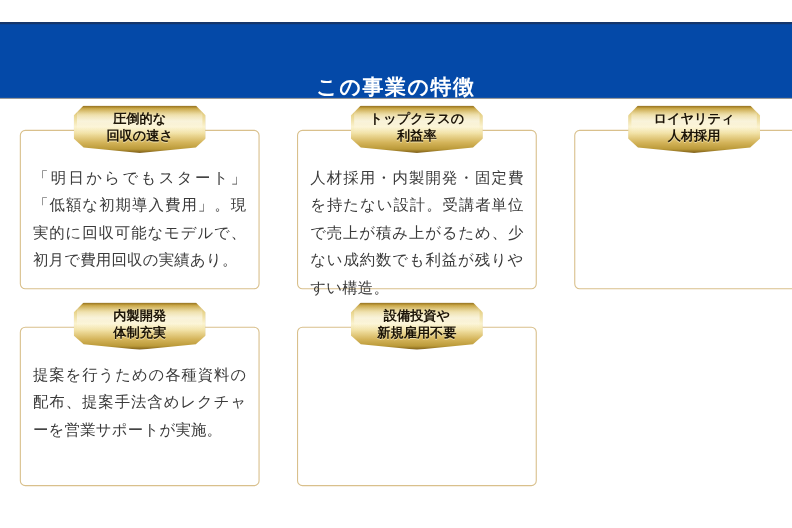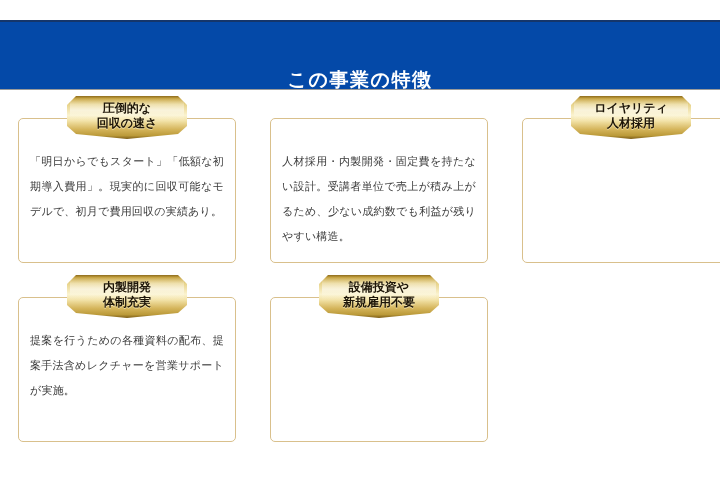--- a/index.html
+++ b/index.html
@@ -122,21 +122,21 @@
     font-size: 12px;
     font-weight: bold;
     line-height: 15px;
     white-space: nowrap;
     text-shadow: 0 1px 0 rgba(255, 250, 220, 0.55);
   }
 
   
   .card-body {
     color: #3a3a3a;
-    font-size: 11px;
+    font-size: 14px;
     line-height: 25px;
     text-align: justify;
     text-justify: inter-character;
     letter-spacing: 0.2px;
   }
 </style>
 </head>
 <body>
 
 <div class="header-banner">
@@ -147,20 +147,24 @@
 
   <div class="feature-card">
     <div class="card-badge">
       <span class="badge-text">圧倒的な</span>
       <span class="badge-text">回収の速さ</span>
     </div>
     <div class="card-body">「明日からでもスタート」「低額な初期導入費用」。現実的に回収可能なモデルで、初月で費用回収の実績あり。</div>
   </div>
 
   <div class="feature-card">
+    <div class="card-badge">
+      <span class="badge-text">トップクラスの</span>
+      <span class="badge-text">利益率</span>
+    </div>
     <div class="card-body">人材採用・内製開発・固定費を持たない設計。受講者単位で売上が積み上がるため、少ない成約数でも利益が残りやすい構造。</div>
   </div>
 
   <div class="feature-card">
     <div class="card-badge">
       <span class="badge-text">ロイヤリティ</span>
       <span class="badge-text">人材採用</span>
     </div>
   </div>
 

